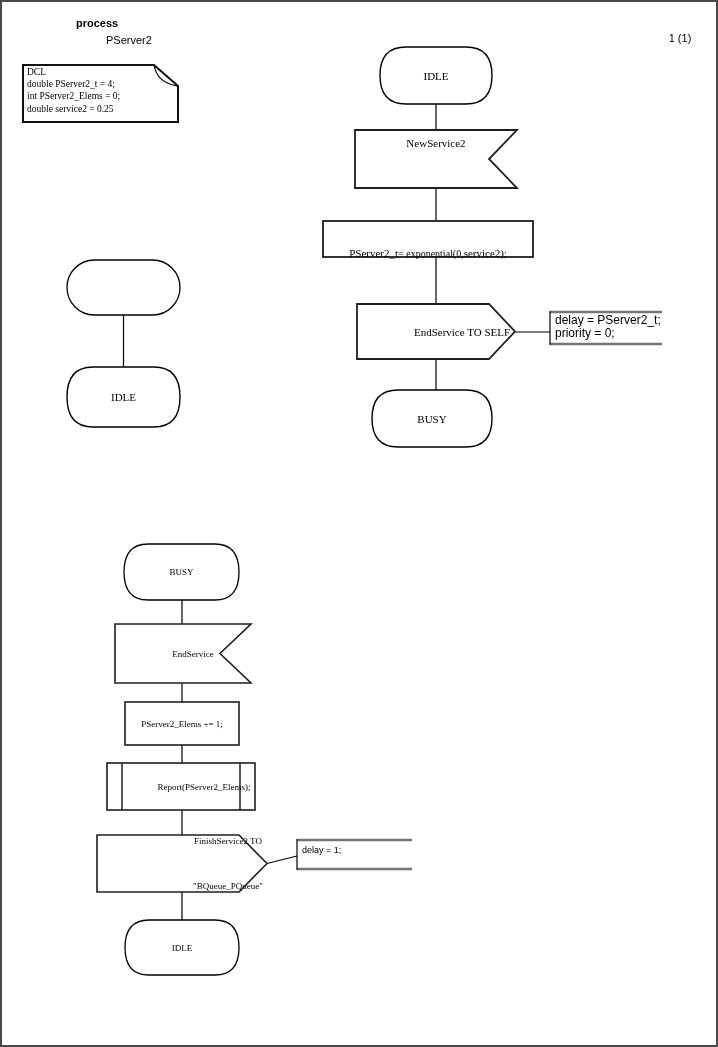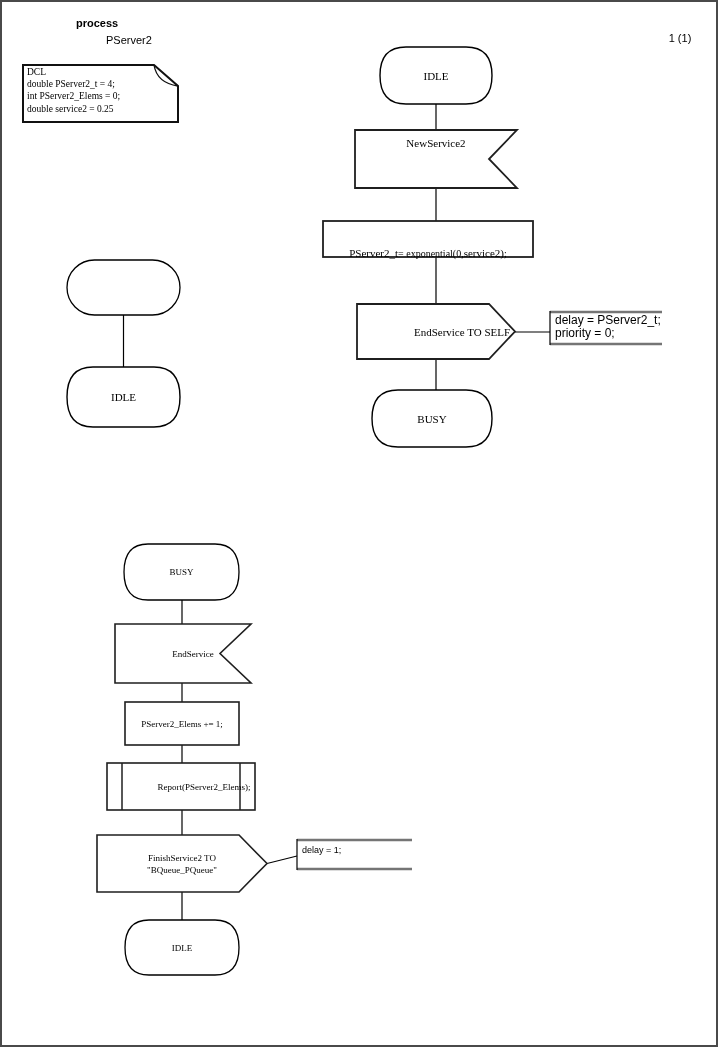--- a/index.html
+++ b/index.html
@@ -15,21 +15,21 @@
   }
   svg.shapes{position:absolute;left:0;top:0;}
   .lbl{
     position:absolute;
     display:flex;align-items:center;justify-content:center;
     text-align:center;
     font-family:Liberation Serif, serif;
     color:#000;
     white-space:nowrap;
   }
-  .lbl.lines{flex-direction:column;justify-content:center;}
+  .lbl.lines{flex-direction:column;justify-content:space-between;padding-left:46px;}
   .lbl.topleft{align-items:flex-start;justify-content:flex-start;flex-direction:column;text-align:left;}
   .fs11{font-size:11px;}
   .fs95{font-size:9.5px;line-height:12.2px;}
   .fs9{font-size:9px;line-height:12px;}
   .hdr{position:absolute;font-size:11px;}
   .bold{font-weight:bold;padding-left:46px;}
   .task-mix{display:flex;align-items:baseline;margin-top:28px;}
   .task-mix .big{font-size:11px;}
   .task-mix .small{font-size:10px;}
   .cmt1{position:absolute;left:553px;top:312px;font-size:12px;line-height:13px;text-align:left;}

